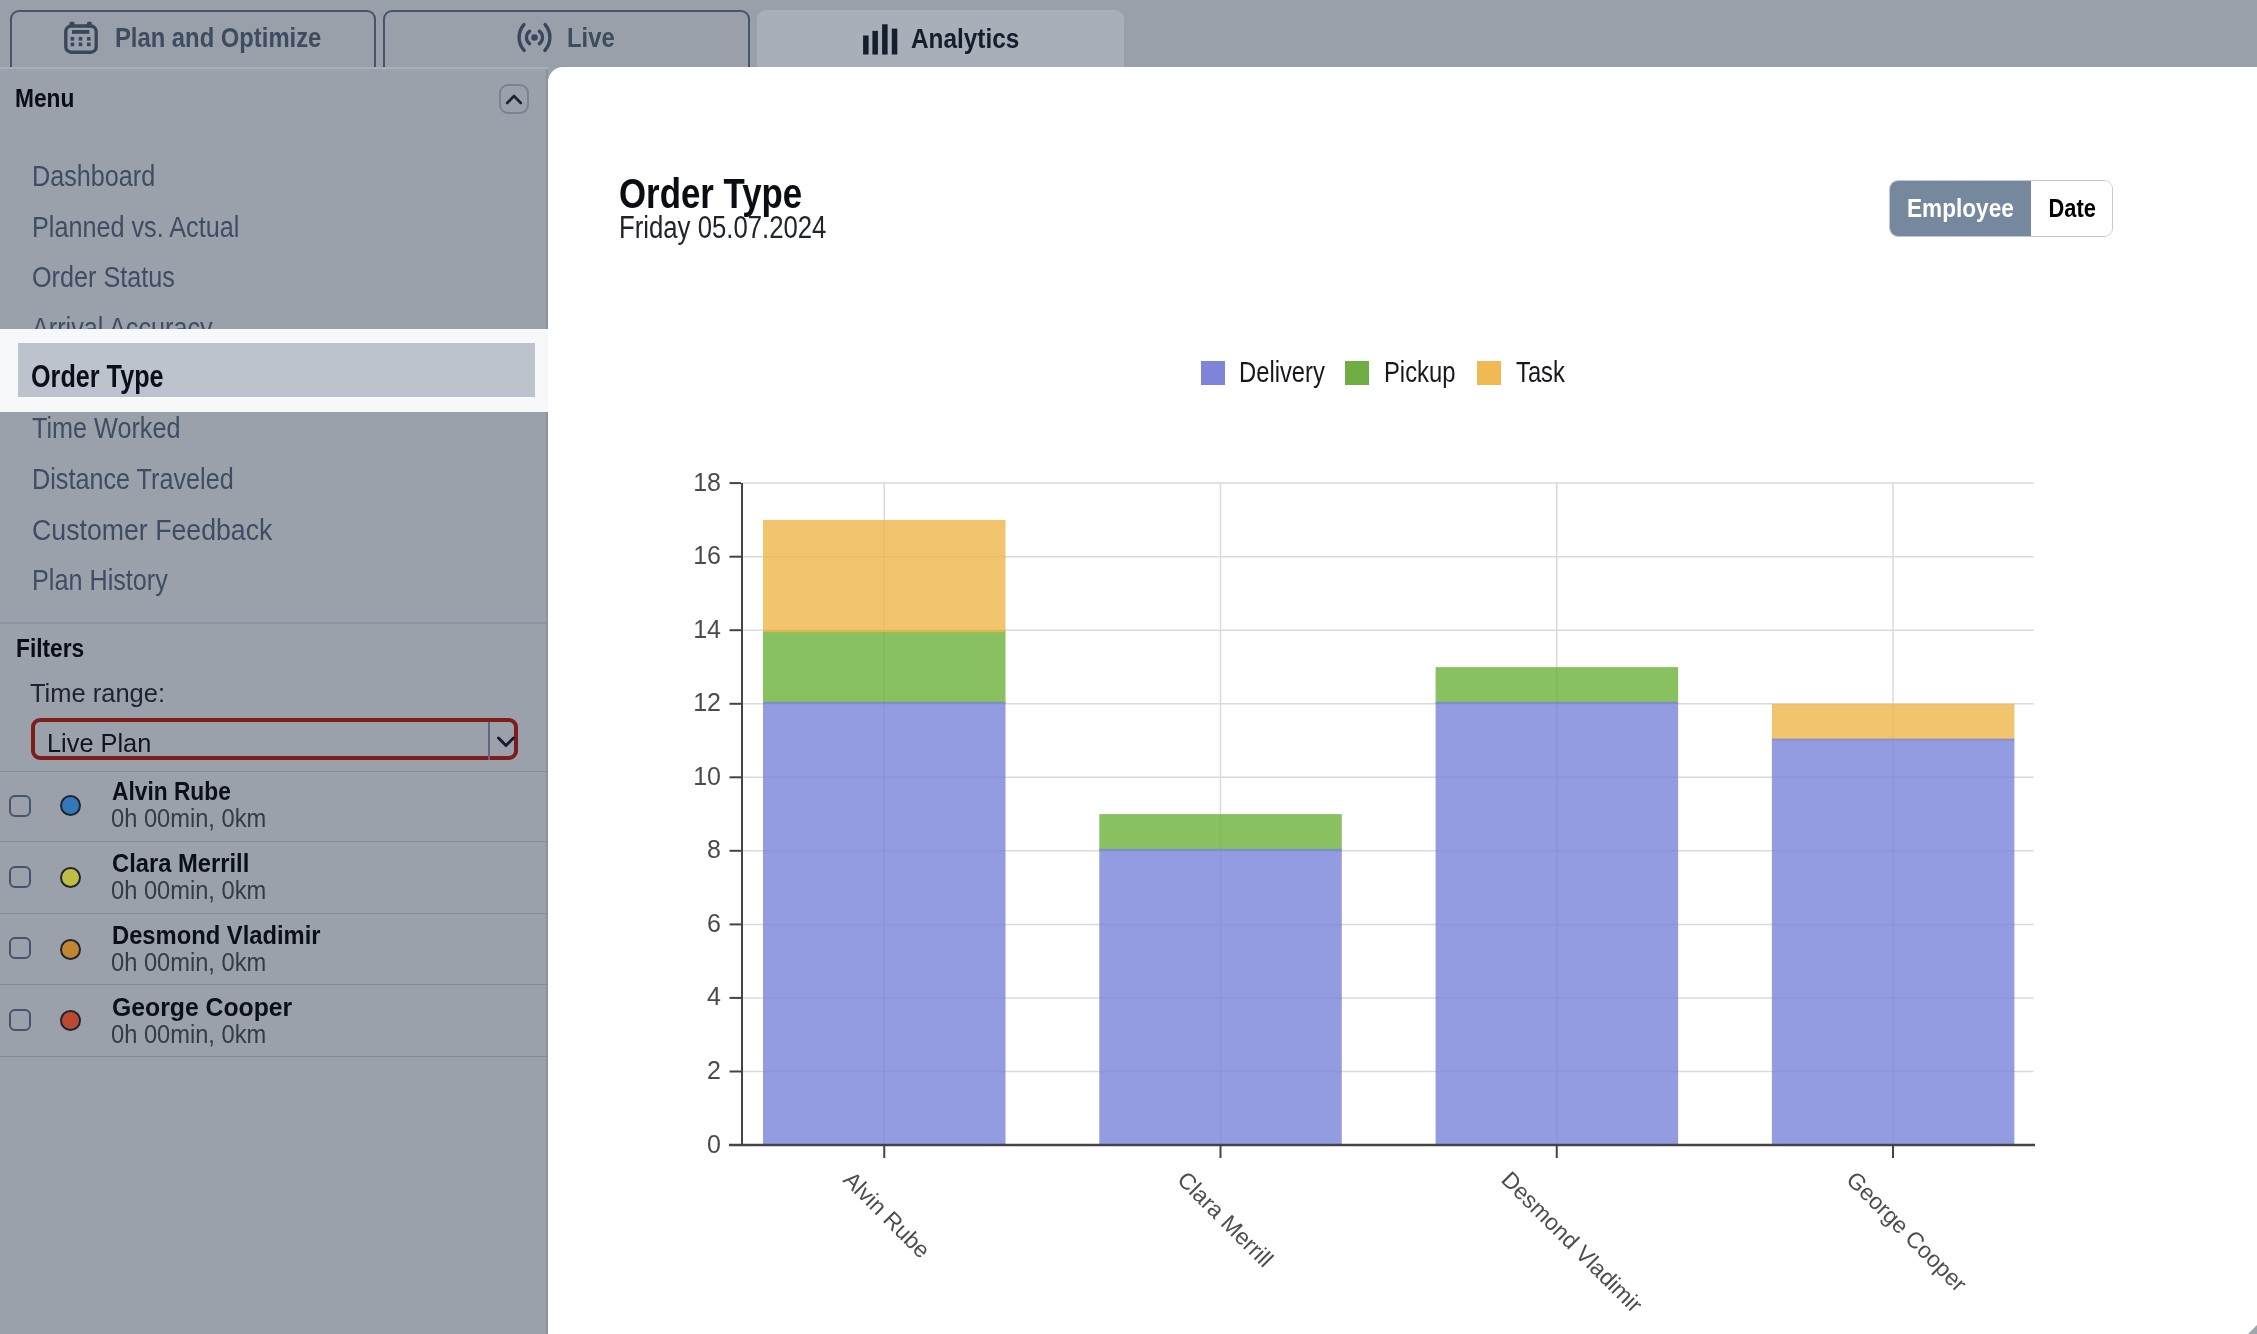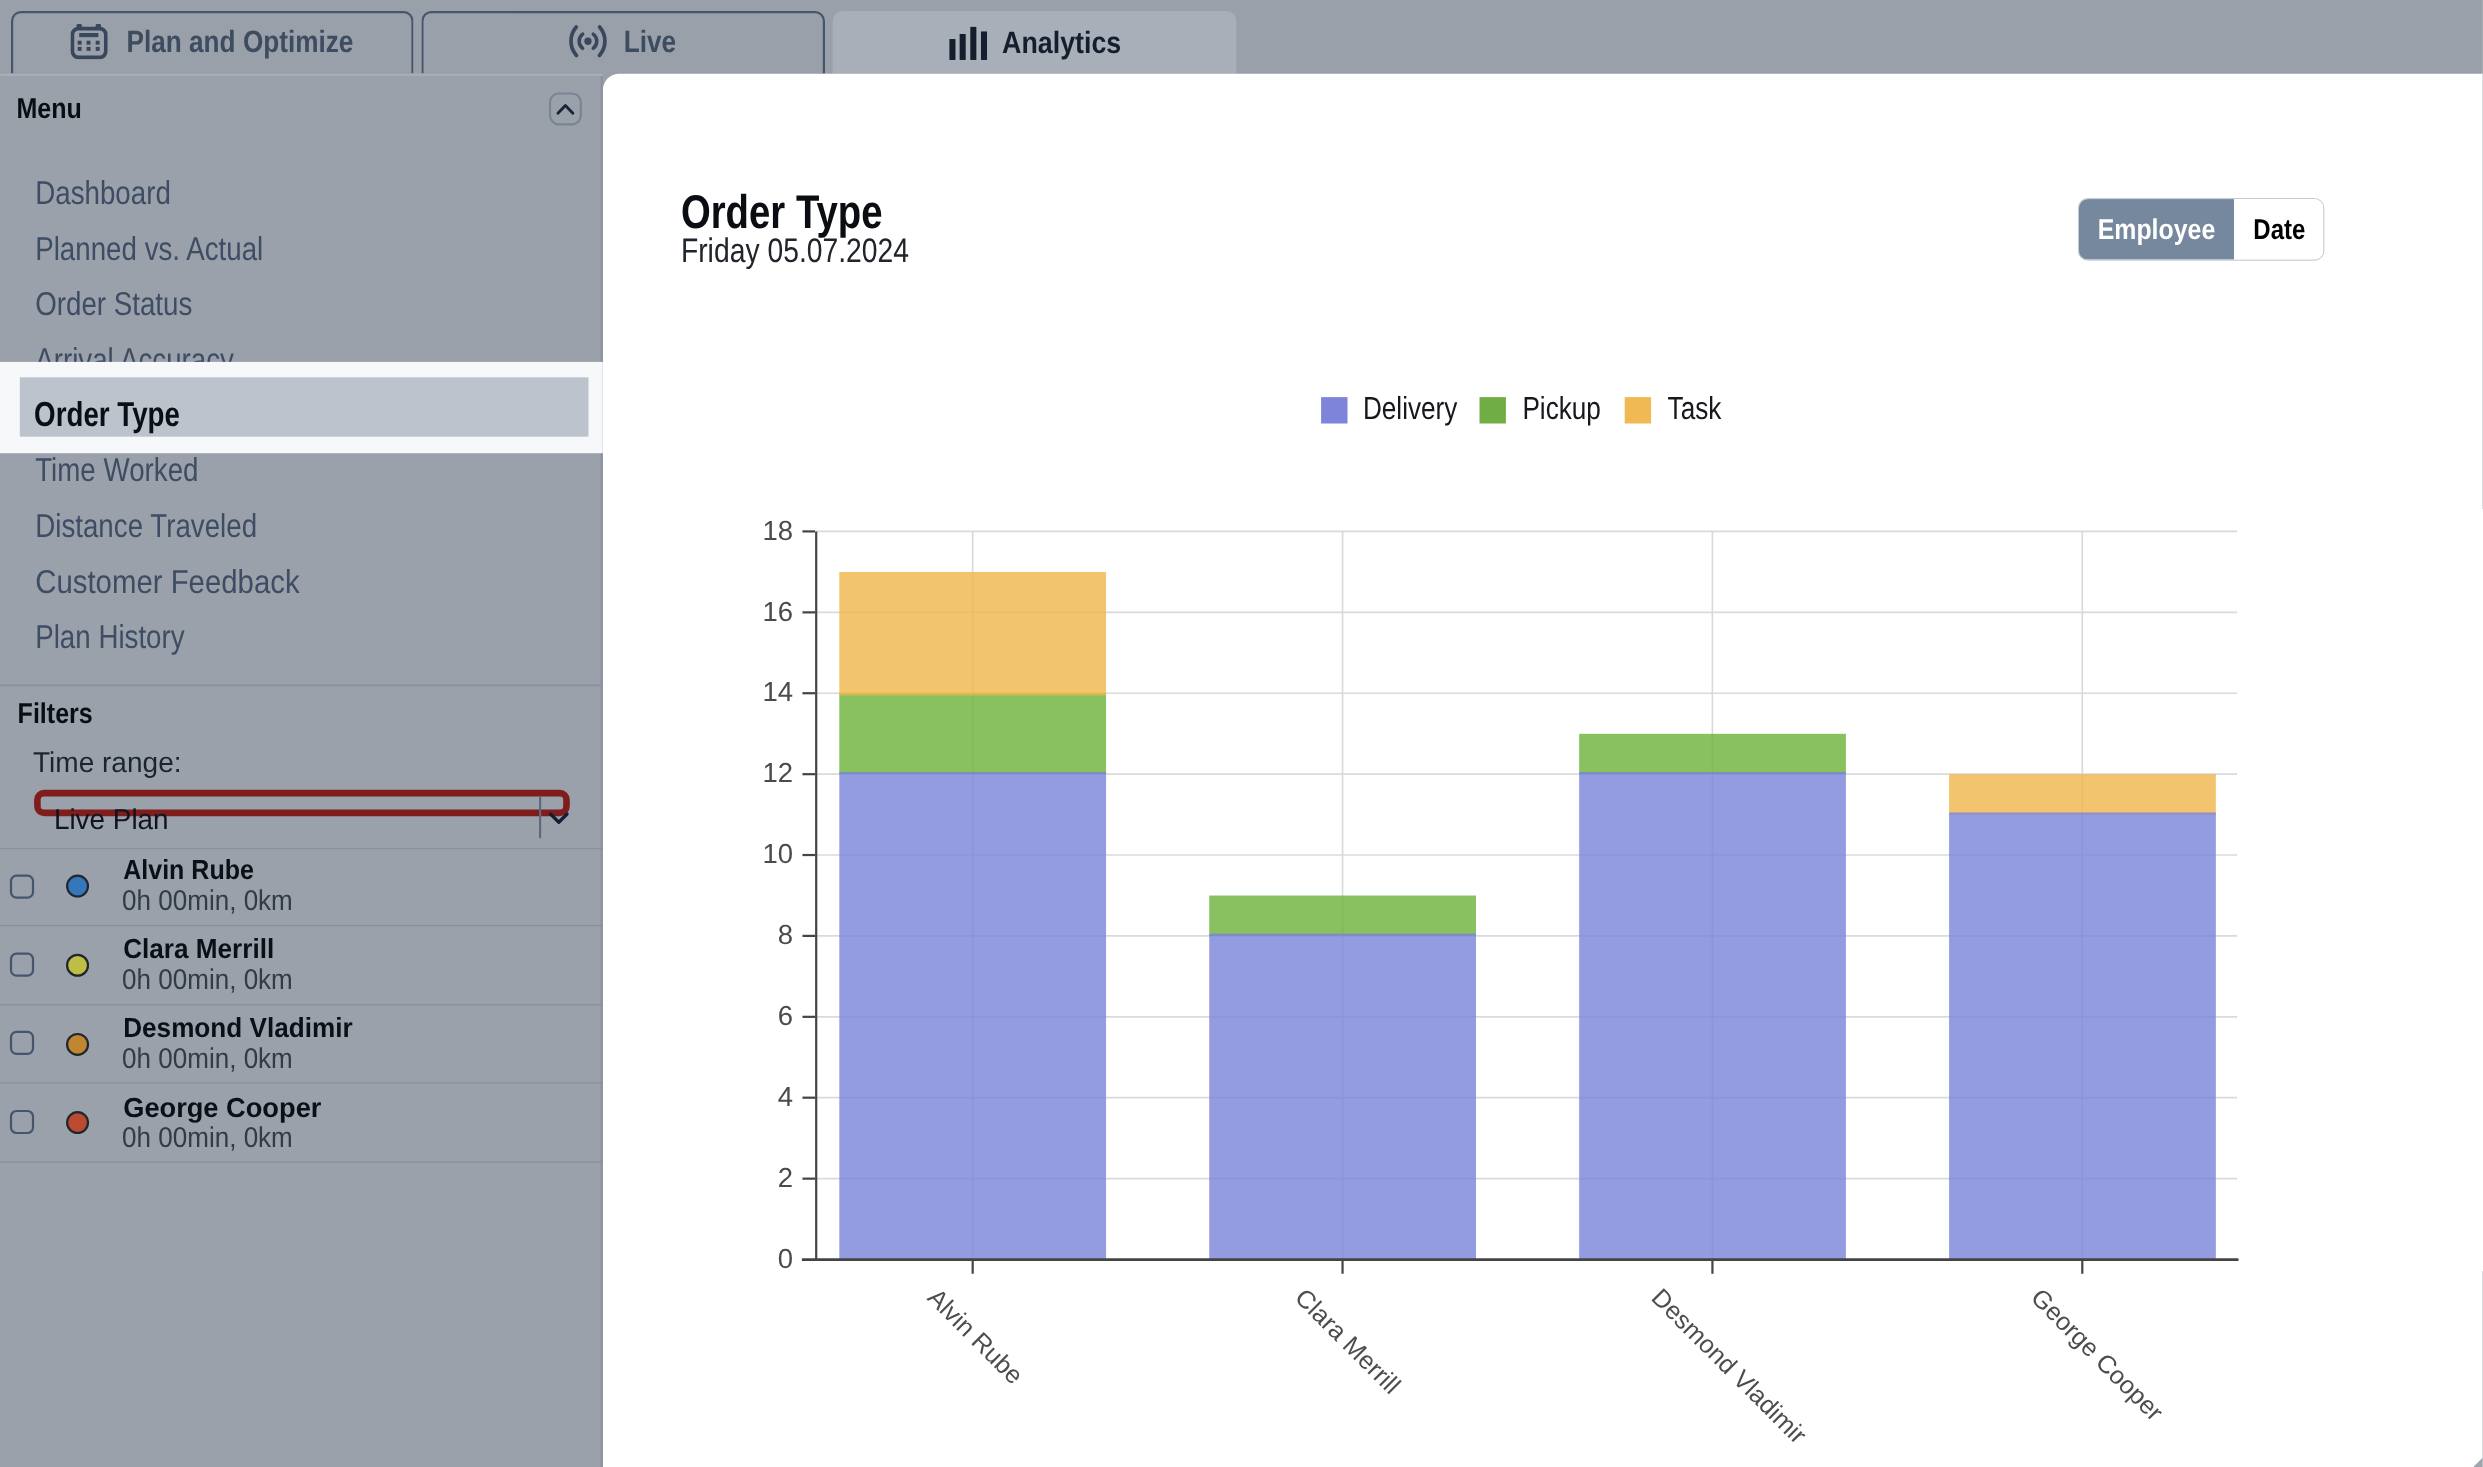--- a/index.html
+++ b/index.html
@@ -71,21 +71,21 @@
 
 <div class="t" style="left:31.7px;top:413.2px;font-size:30px;color:#3E4D64;transform:scaleX(0.84);">Time Worked</div>
 <div class="t" style="left:31.7px;top:464.2px;font-size:30px;color:#3E4D64;transform:scaleX(0.84);">Distance Traveled</div>
 <div class="t" style="left:31.7px;top:514.7px;font-size:30px;color:#3E4D64;transform:scaleX(0.89);">Customer Feedback</div>
 <div class="t" style="left:31.7px;top:565.2px;font-size:30px;color:#3E4D64;transform:scaleX(0.84);">Plan History</div>
 
 <div class="abs" style="left:0;top:622px;width:548px;height:1.5px;background:#8B92A0;"></div>
 <div class="t" style="left:16px;top:634.5px;font-size:26px;font-weight:bold;color:#0A0E14;transform:scaleX(0.875);">Filters</div>
 <div class="t" style="left:30px;top:679.8px;font-size:26px;color:#1B2430;transform:scaleX(0.98);">Time range:</div>
 
-<div class="abs" style="left:31px;top:718px;width:487px;height:24px;border:6px solid #7f1d1d;border-radius:9px;">
+<div class="abs" style="left:31px;top:718px;width:487px;height:42px;border:4px solid #7f1d1d;border-radius:9px;">
   <div class="t" style="left:11.5px;top:8.3px;font-size:26px;color:#0E1520;transform:scaleX(0.975);">Live Plan</div>
   <div class="abs" style="left:453px;top:0;width:2px;height:38px;background:#5E6880;"></div>
   <svg class="abs" style="left:460px;top:12px;" width="22" height="16" viewBox="0 0 22 16">
       <path d="M 3.5 4 L 11 11.5 L 18.5 4" fill="none" stroke="#141E33" stroke-width="3" stroke-linecap="round" stroke-linejoin="round"></path>
     </svg>
 </div>
 
 <div class="abs" style="left:0;top:770.5px;width:548px;height:1.3px;background:#868D99;"></div>
 <div class="abs" style="left:0;top:841px;width:548px;height:1.3px;background:#868D99;"></div>
 <div class="abs" style="left:0;top:912.5px;width:548px;height:1.3px;background:#868D99;"></div>

